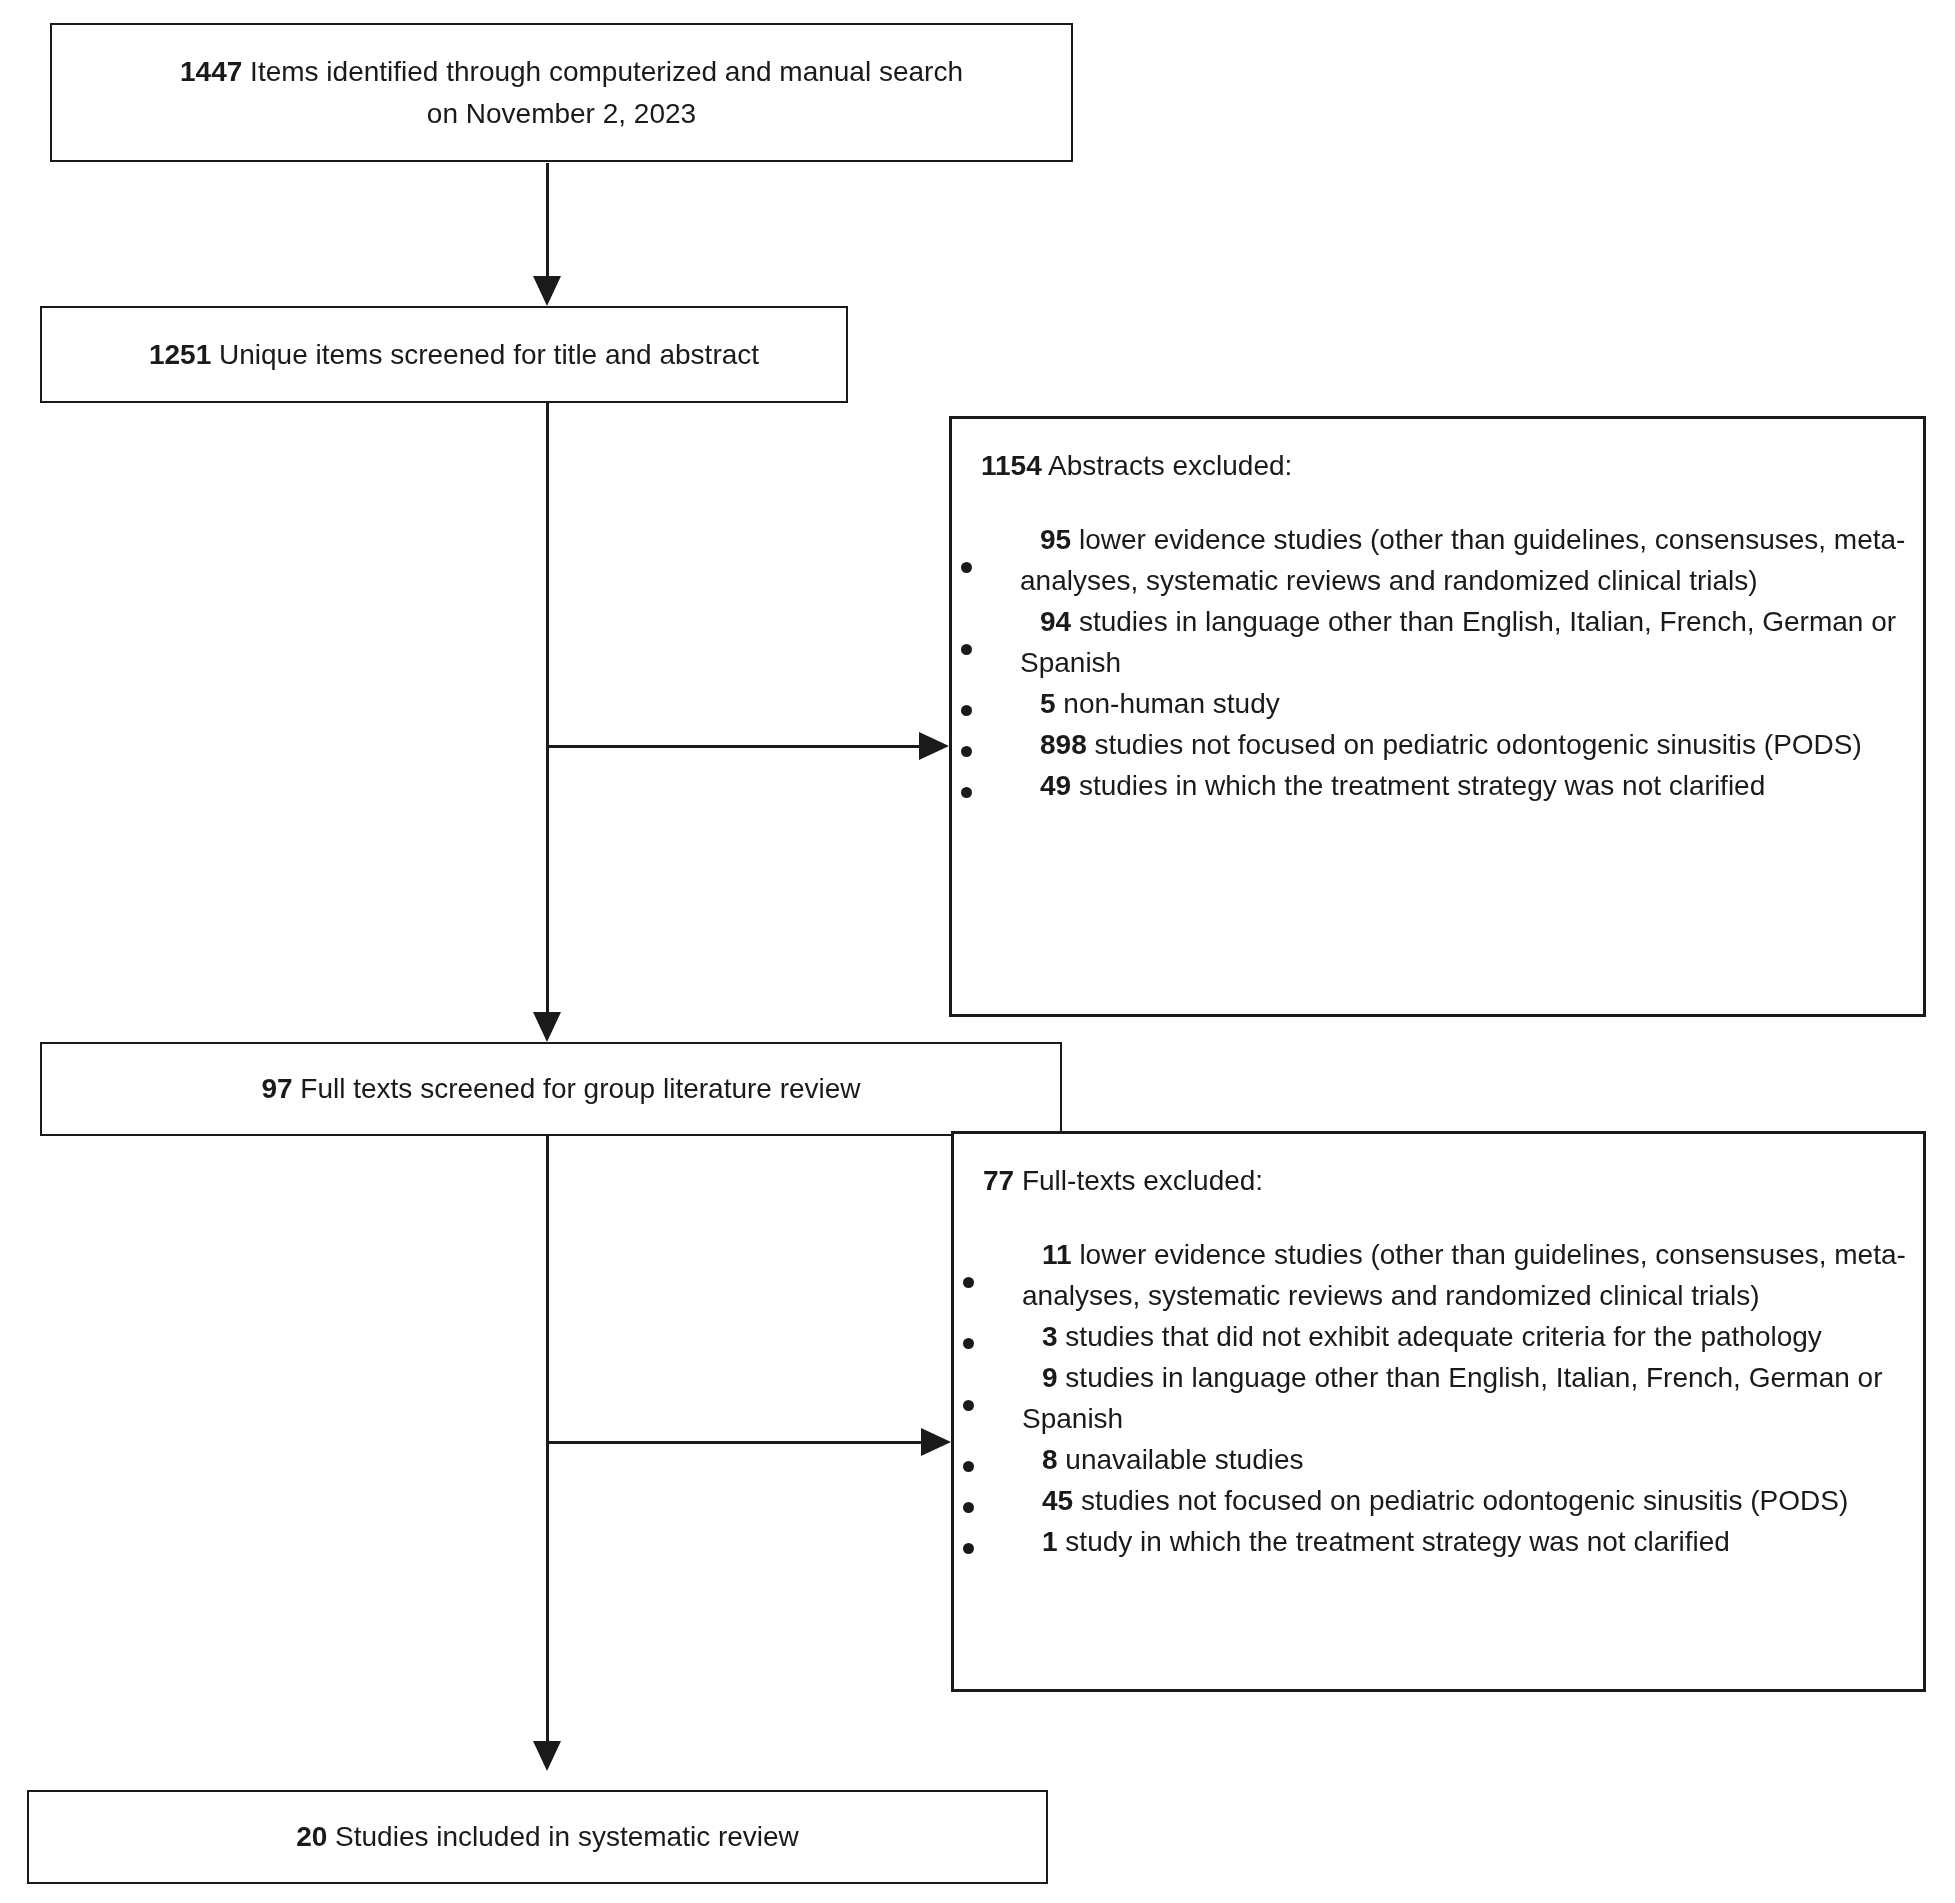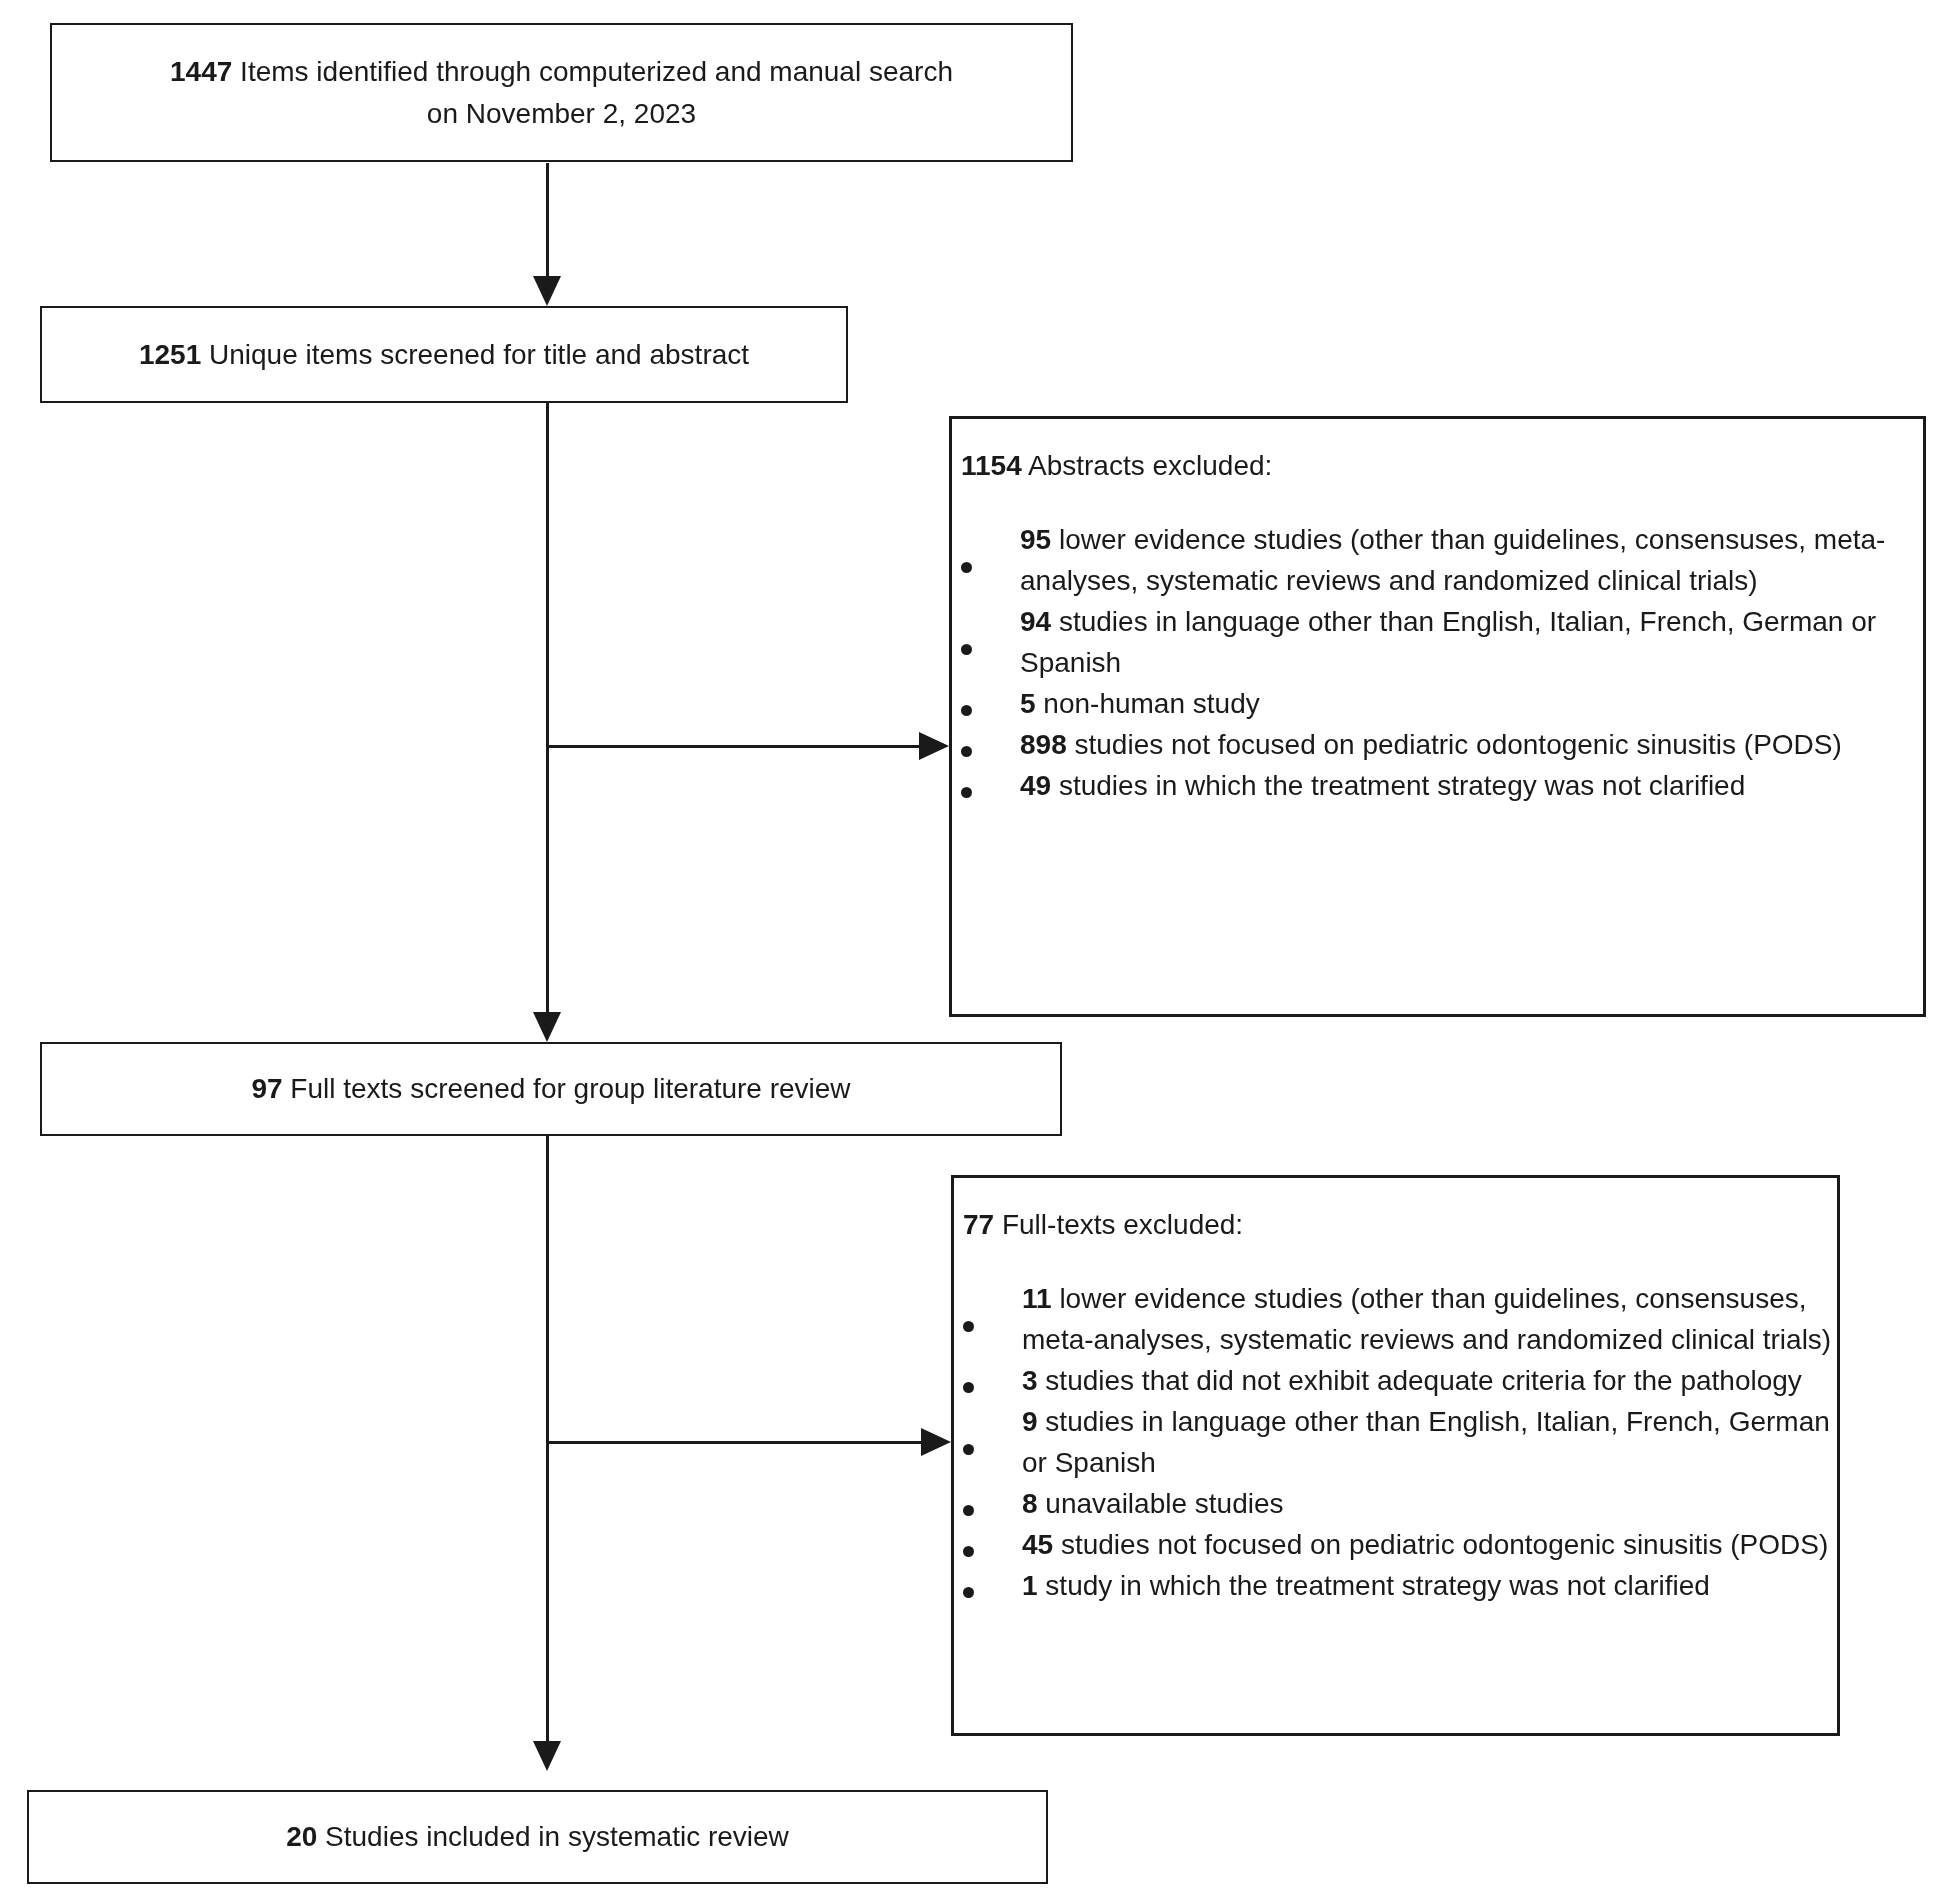--- a/index.html
+++ b/index.html
@@ -31,21 +31,21 @@
 
   .exbox {
     position: absolute;
     border: 3.3px solid #1a1a1a;
     background: #ffffff;
     box-sizing: border-box;
     padding: 26px 0 0 9px;
     line-height: 41px;
   }
   #exbox1 { left: 949px; top: 416px;  width: 977px; height: 601px; }
-  #exbox2 { left: 951px; top: 1175px; width: 889px; height: 561px; }
+  #exbox2 { left: 951px; top: 1131px; width: 975px; height: 561px; }
 
   .exbox ul {
     list-style: none;
     margin: 32.5px 0 0 0;
     padding: 0;
   }
   .exbox li { display: flex; align-items: center; }
   .dotcol { flex: 0 0 59px; width: 59px; }
   .dot {
     width: 11px; height: 11px;
@@ -83,21 +83,21 @@
   #vhead1 { left: 533px; top: 276px; }
   #vline2 { left: 546px; top: 402px;  height: 611px; }
   #vhead2 { left: 533px; top: 1012px; }
   #vline3 { left: 546px; top: 1136px; height: 606px; }
   #vhead3 { left: 533px; top: 1741px; }
   #hline1 { left: 547px; top: 745px; width: 373px; }
   #hhead1 { left: 919px; top: 732px; }
   #hline2 { left: 547px; top: 1441px; width: 375px; }
   #hhead2 { left: 921px; top: 1428px; }
 
-  b { font-weight: bold; }
+  b { font-weight: bold; margin-left: 20px; }
 </style>
 </head>
 <body>
 
 <div class="canvas">
 
   <div class="flowbox" id="box1">
     <div>
       <b>1447</b>
       <span>Items identified through computerized and manual search</span><br>

